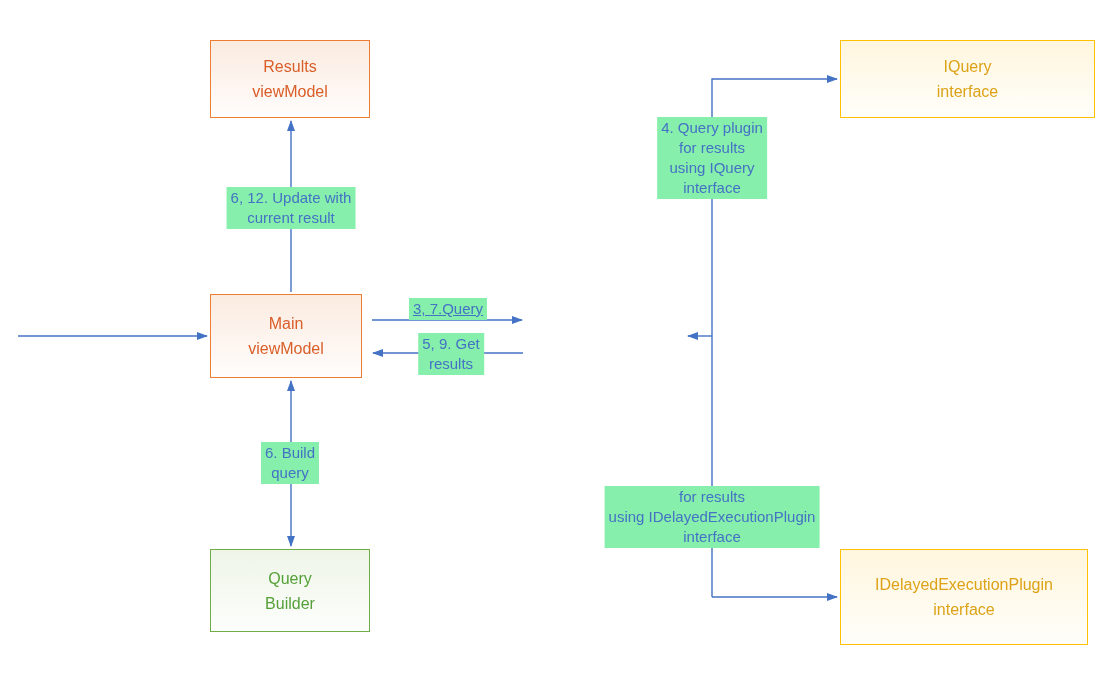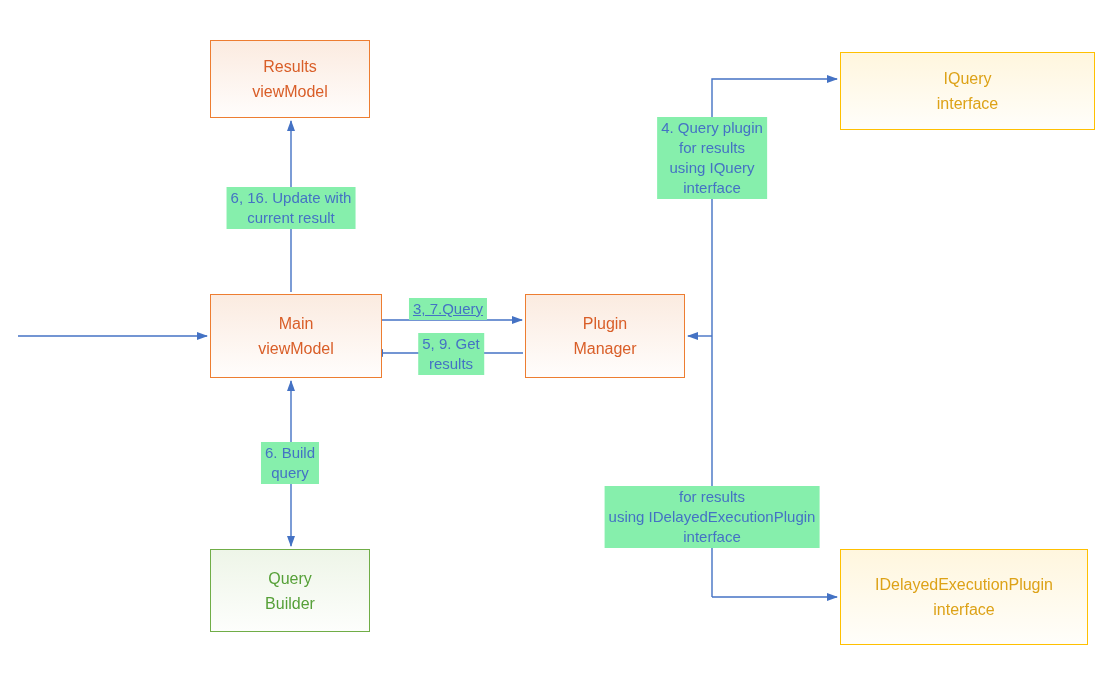--- a/index.html
+++ b/index.html
@@ -59,21 +59,21 @@
     <path class="connector" d="M372 320 H522" marker-end="url(#arrow)"></path>
     <path class="connector" d="M523 353 H373" marker-end="url(#arrow)"></path>
     <path class="connector" d="M291 381 V546" marker-start="url(#arrow)" marker-end="url(#arrow)"></path>
     <path class="connector" d="M712 597 V79 H837" marker-end="url(#arrow)"></path>
     <path class="connector" d="M712 597 H837" marker-end="url(#arrow)"></path>
     <path class="connector" d="M712 336 H688" marker-end="url(#arrow)"></path>
   </svg>
 
 
   <div class="edge-label" style="left:291px; top:208px;">
-    <span>6, 16. Update with</span>
+    <span>6, 12. Update with</span>
     <span>current result</span>
   </div>
 
   <div class="edge-label" style="left:448px; top:309px;text-decoration:underline;">
     <span>3, 7.Query</span>
   </div>
 
   <div class="edge-label" style="left:451px; top:354px;">
     <span>5, 9. Get</span>
     <span>results</span>
@@ -95,34 +95,30 @@
     <span>for results</span>
     <span>using IDelayedExecutionPlugin</span>
     <span>interface</span>
   </div>
 
   <div class="node node-orange" style="left:210px; top:40px; width:160px; height:78px;">
     <span>Results</span>
     <span>viewModel</span>
   </div>
 
-  <div class="node node-yellow" style="left:840px; top:52px; width:255px; height:78px;">
+  <div class="node node-yellow" style="left:840px; top:40px; width:255px; height:78px;">
     <span>IQuery</span>
     <span>interface</span>
   </div>
 
-  <div class="node node-orange" style="left:210px; top:294px; width:172px; height:84px;">
+  <div class="node node-orange" style="left:210px; top:294px; width:152px; height:84px;">
     <span>Main</span>
     <span>viewModel</span>
   </div>
 
-  <div class="node node-orange" style="left:525px; top:294px; width:160px; height:84px;">
-    <span>Plugin</span>
-    <span>Manager</span>
-  </div>
 
   <div class="node node-green" style="left:210px; top:549px; width:160px; height:83px;">
     <span>Query</span>
     <span>Builder</span>
   </div>
 
   <div class="node node-yellow" style="left:840px; top:549px; width:248px; height:96px;">
     <span>IDelayedExecutionPlugin</span>
     <span>interface</span>
   </div>

